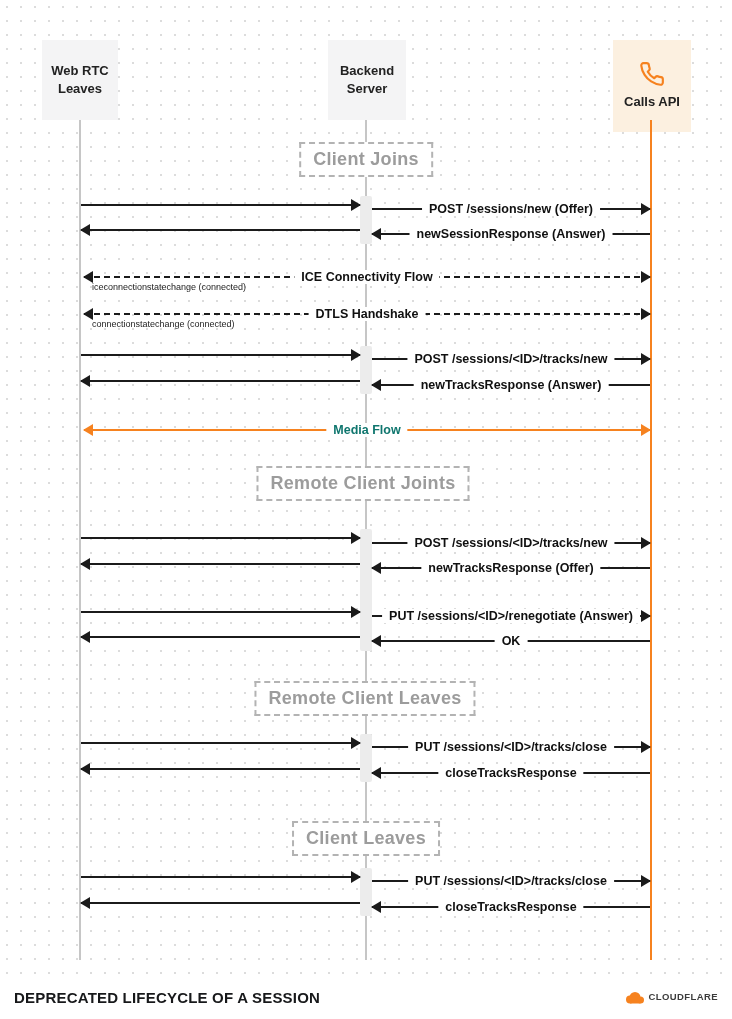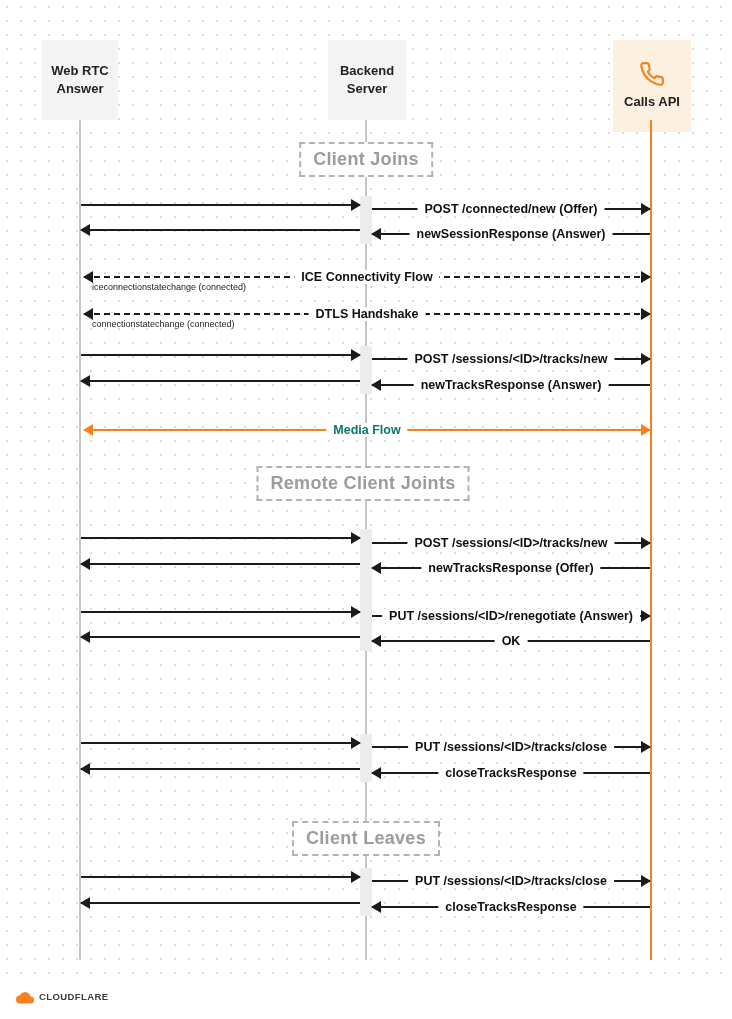--- a/index.html
+++ b/index.html
@@ -65,21 +65,21 @@
   .brand-text{font-weight:700;font-size:9.5px;letter-spacing:.4px;color:#3c3c3c;}
 </style>
 </head>
 <body>
 
 <div class="page">
   <div class="stage">
 
     <div class="actor" style="left:42px;top:40px;width:76px;height:80px">
       <span class="al">Web RTC</span>
-      <span class="al">Answer</span>
+      <span class="al">Leaves</span>
     </div>
     <div class="actor" style="left:328px;top:40px;width:78px;height:80px">
       <span class="al">Backend</span>
       <span class="al">Server</span>
     </div>
     <div class="actor calls" style="left:613px;top:40px;width:78px;height:92px">
       <span class="phone-icon">
         <svg width="26" height="26" viewBox="0 0 24 24" fill="none" stroke="#f6821f" stroke-width="2" stroke-linecap="round" stroke-linejoin="round">
           <path d="M22 16.92v3a2 2 0 0 1-2.18 2 19.79 19.79 0 0 1-8.63-3.07 19.5 19.5 0 0 1-6-6 19.79 19.79 0 0 1-3.07-8.67A2 2 0 0 1 4.11 2h3a2 2 0 0 1 2 1.72 12.84 12.84 0 0 0 .7 2.81 2 2 0 0 1-.45 2.11L8.09 9.91a16 16 0 0 0 6 6l1.27-1.27a2 2 0 0 1 2.11-.45 12.84 12.84 0 0 0 2.81.7A2 2 0 0 1 22 16.92z"></path>
         </svg>
@@ -94,21 +94,21 @@
     <div class="activation" style="top:196px;height:48px"></div>
     <div class="activation" style="top:346px;height:48px"></div>
     <div class="activation" style="top:529px;height:122px"></div>
     <div class="activation" style="top:734px;height:48px"></div>
     <div class="activation" style="top:868px;height:48px"></div>
 
     <div class="phase" style="left:366px;top:142px">Client Joins</div>
 
     <div class="msg solid to-right" style="left:81px;top:204px;width:279px"></div>
     <div class="msg solid to-right" style="left:372px;top:208px;width:278px">
-      <span class="lbl">POST /connected/new (Offer)</span>
+      <span class="lbl">POST /sessions/new (Offer)</span>
     </div>
     <div class="msg solid to-left" style="left:81px;top:229px;width:279px"></div>
     <div class="msg solid to-left" style="left:372px;top:233px;width:278px">
       <span class="lbl">newSessionResponse (Answer)</span>
     </div>
 
     <div class="msg dashed to-right to-left" style="left:84px;top:276px;width:566px">
       <span class="lbl">ICE Connectivity Flow</span>
       <span class="note">iceconnectionstatechange (connected)</span>
     </div>
@@ -142,20 +142,21 @@
     </div>
     <div class="msg solid to-right" style="left:81px;top:611px;width:279px"></div>
     <div class="msg solid to-right" style="left:372px;top:615px;width:278px">
       <span class="lbl">PUT /sessions/&lt;ID&gt;/renegotiate (Answer)</span>
     </div>
     <div class="msg solid to-left" style="left:81px;top:636px;width:279px"></div>
     <div class="msg solid to-left" style="left:372px;top:640px;width:278px">
       <span class="lbl">OK</span>
     </div>
 
+    <div class="phase" style="left:365px;top:681px">Remote Client Leaves</div>
 
     <div class="msg solid to-right" style="left:81px;top:742px;width:279px"></div>
     <div class="msg solid to-right" style="left:372px;top:746px;width:278px">
       <span class="lbl">PUT /sessions/&lt;ID&gt;/tracks/close</span>
     </div>
     <div class="msg solid to-left" style="left:81px;top:768px;width:279px"></div>
     <div class="msg solid to-left" style="left:372px;top:772px;width:278px">
       <span class="lbl">closeTracksResponse</span>
     </div>
 
@@ -166,20 +167,21 @@
       <span class="lbl">PUT /sessions/&lt;ID&gt;/tracks/close</span>
     </div>
     <div class="msg solid to-left" style="left:81px;top:902px;width:279px"></div>
     <div class="msg solid to-left" style="left:372px;top:906px;width:278px">
       <span class="lbl">closeTracksResponse</span>
     </div>
 
   </div>
 
   <div class="footer">
+    <div class="footer-title">DEPRECATED LIFECYCLE OF A SESSION</div>
     <div class="brand">
       <svg width="21" height="13" viewBox="0 0 42 26">
         <g fill="#f6821f">
           <circle cx="12" cy="17" r="8"></circle>
           <circle cx="22" cy="13" r="11"></circle>
           <circle cx="33" cy="18" r="7"></circle>
           <rect x="12" y="17" width="21" height="8"></rect>
         </g>
       </svg>
       <span class="brand-text">CLOUDFLARE</span>

